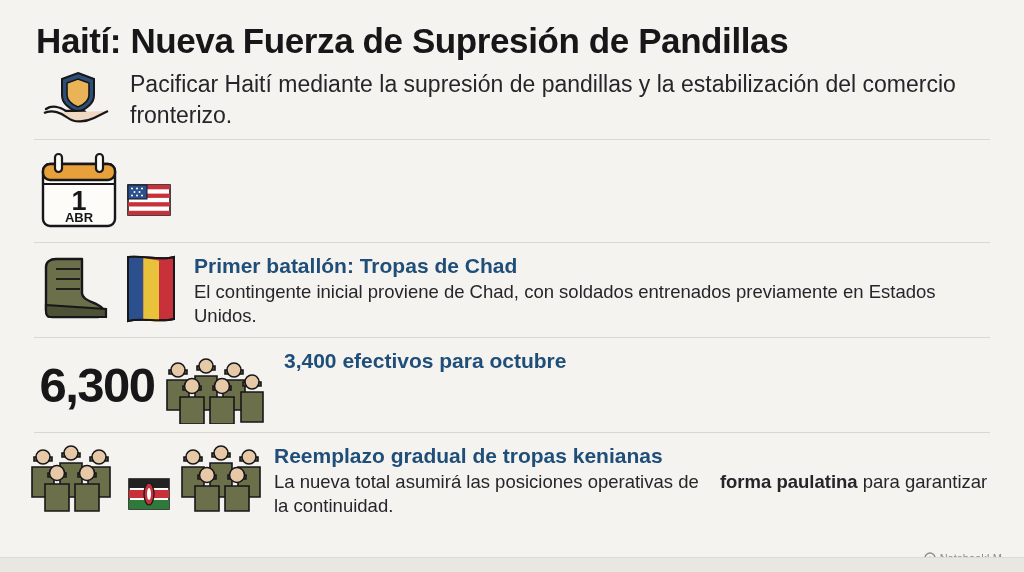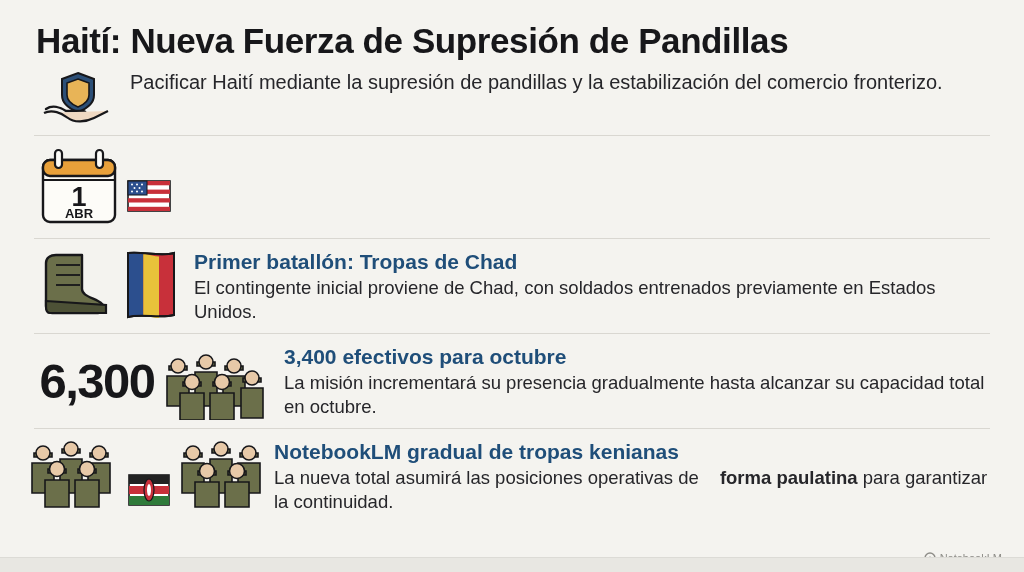--- a/index.html
+++ b/index.html
@@ -56,21 +56,21 @@
     color: #1f4e79;
     line-height: 1.2;
     margin-bottom: 2px;
   }
   .body {
     font-size: 18.5px;
     color: #26262a;
     line-height: 1.32;
   }
   .lede {
-    font-size: 20px;
+    font-size: 23px;
     color: #26262a;
     line-height: 1.35;
   }
   .bignum {
     font-size: 49px;
     font-weight: bold;
     color: #17171a;
     letter-spacing: -1.5px;
     line-height: 1;
     padding-right: 4px;
@@ -224,21 +224,20 @@
                   <circle cx="15" cy="8" r="7" fill="#e7c9a8"></circle>
                 <path d="M4 18 h22 v30 h-22 z"></path>
               </g>
             </g>
           </g>
         </svg>
       </span>
     </div>
     <div class="text-col">
       <div class="head">3,400 efectivos para octubre</div>
-      <div class="body">La misión incrementará su presencia gradualmente hasta alcanzar su capacidad total en octubre.</div>
     </div>
   </div>
 
   <div class="row r-troops">
     <div class="icon-col">
       <span>
         <svg width="100" height="78" viewBox="0 0 100 78">
           <g stroke="#17171a" stroke-width="1.6" fill="#6b6f4a">
             <g transform="translate(2,6)">
               <path d="M6 8 h18 v4 h-18 z"></path>
@@ -304,21 +303,21 @@
             <g transform="translate(46,24)">
               <path d="M6 8 h18 v4 h-18 z"></path>
                 <circle cx="15" cy="8" r="7.5" fill="#e7c9a8"></circle>
               <path d="M3 19 h24 v25 h-24 z"></path>
             </g>
           </g>
         </svg>
       </span>
     </div>
     <div class="text-col">
-      <div class="head">NotebookLM gradual de tropas kenianas</div>
+      <div class="head">Reemplazo gradual de tropas kenianas</div>
       <div class="body"><span>La nueva total asumirá las posiciones operativas de </span><b>forma paulatina</b><span> para garantizar la continuidad.</span></div>
     </div>
   </div>
 
   <div class="footer-brand">
     <svg width="12" height="12" viewBox="0 0 12 12">
       <circle cx="6" cy="6" r="5" fill="none" stroke="#8e8d88" stroke-width="1.4"></circle>
       <circle cx="6" cy="6" r="1.6" fill="#8e8d88"></circle>
     </svg>
     <span>NotebookLM</span>

